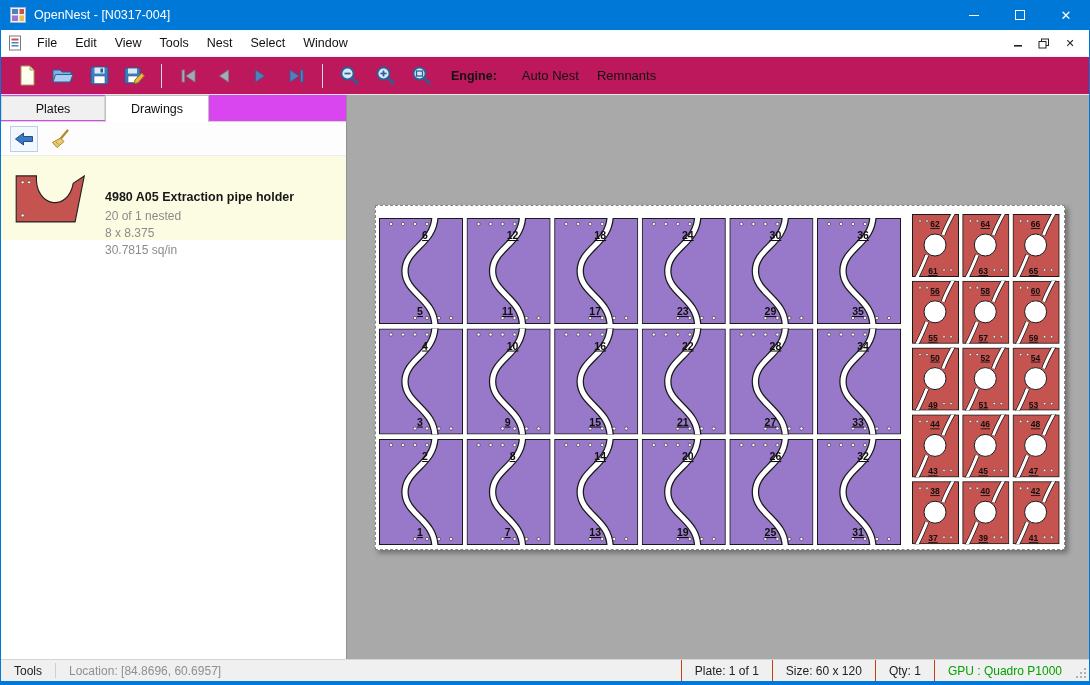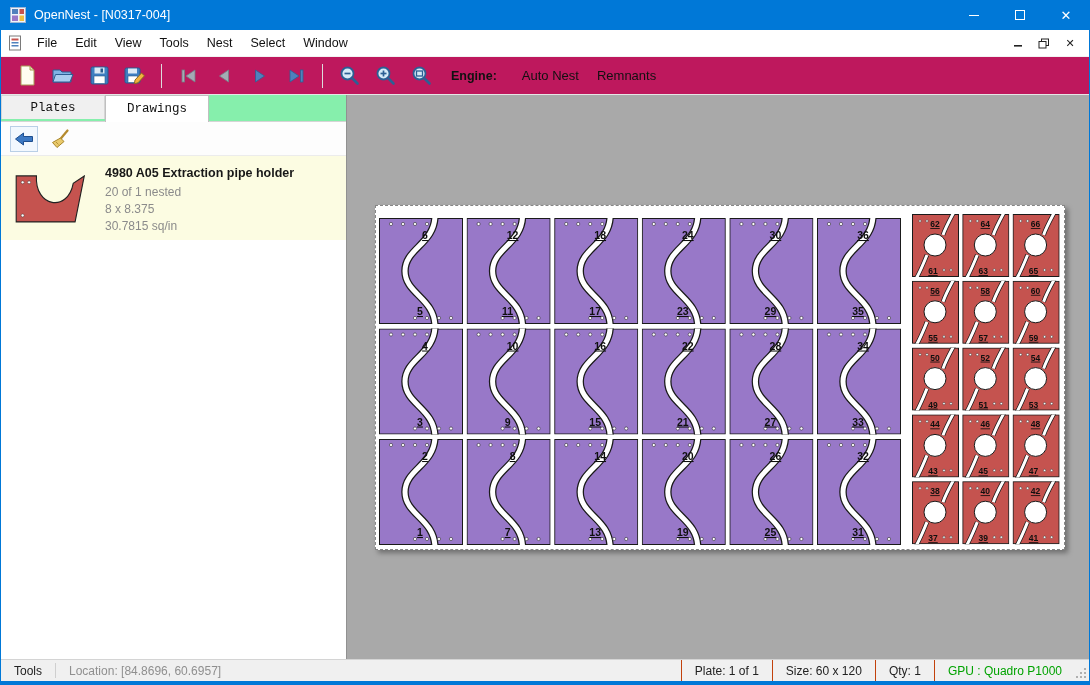--- a/index.html
+++ b/index.html
@@ -50,37 +50,37 @@
     border-left:4px solid transparent; border-right:4px solid transparent;
     border-top:5px solid #404040;
   }
   .tb-label { font-size:13px; margin-left:18px; color:#111; }
   
   .main { flex:1; display:flex; min-height:0; }
   .left-panel {
     flex:0 0 346px; width:346px; border-right:1px solid #919191;
     display:flex; flex-direction:column; background:#fff;
   }
-  .tabstrip { flex:0 0 27px; display:flex; align-items:flex-start; background:#86efac; border-bottom:1px solid #d5d5d5;font-family:Liberation Mono, monospace; }
+  .tabstrip { flex:0 0 27px; display:flex; align-items:center; background:#d946ef; border-bottom:1px solid #d5d5d5; }
   .tab {
     width:104px; height:24px; display:flex; align-items:center; justify-content:center;
     font-size:12.5px; color:#111; background:#f0f0f0;
     border:1px solid #d5d5d5; border-bottom:none;
   }
   .tab.active { background:#fff; height:27px; border-color:#c0c0c0; position:relative; z-index:2; margin-bottom:-1px; }
   .panel-toolbar {
     flex:0 0 34px; display:flex; align-items:center; gap:9px;
     padding-left:9px; border-bottom:1px solid #ececec; background:#fdfdfd;
   }
   .panel-btn { width:28px; height:26px; display:flex; align-items:center; justify-content:center; }
   .panel-btn.framed { border:1px solid #b9cfe6; background:#f2f8fe; }
   .drawing-list { background:#fcfce2; }
   .drawing-item { display:flex; height:84px; }
   .thumb-box { flex:0 0 104px; display:flex; align-items:center; justify-content:center; }
-  .item-text { padding-top:10px; }
+  .item-text { padding-top:10px;margin-top:24px; }
   .item-title { font-size:12.5px; font-weight:bold; color:#181818; margin-bottom:4px; }
   .item-sub { font-size:12px; color:#8b8b8b; line-height:17px; }
   
   .canvas { flex:1; background:#a9a9a9; position:relative; overflow:hidden; }
   .plate {
     position:absolute; left:28px; top:110px; width:690px; height:345px;
     background:#ffffff; border:1px dashed #868686;
     box-shadow:3px 3px 5px rgba(0,0,0,0.35);
   }
   .plate svg { position:absolute; left:0; top:0; }

